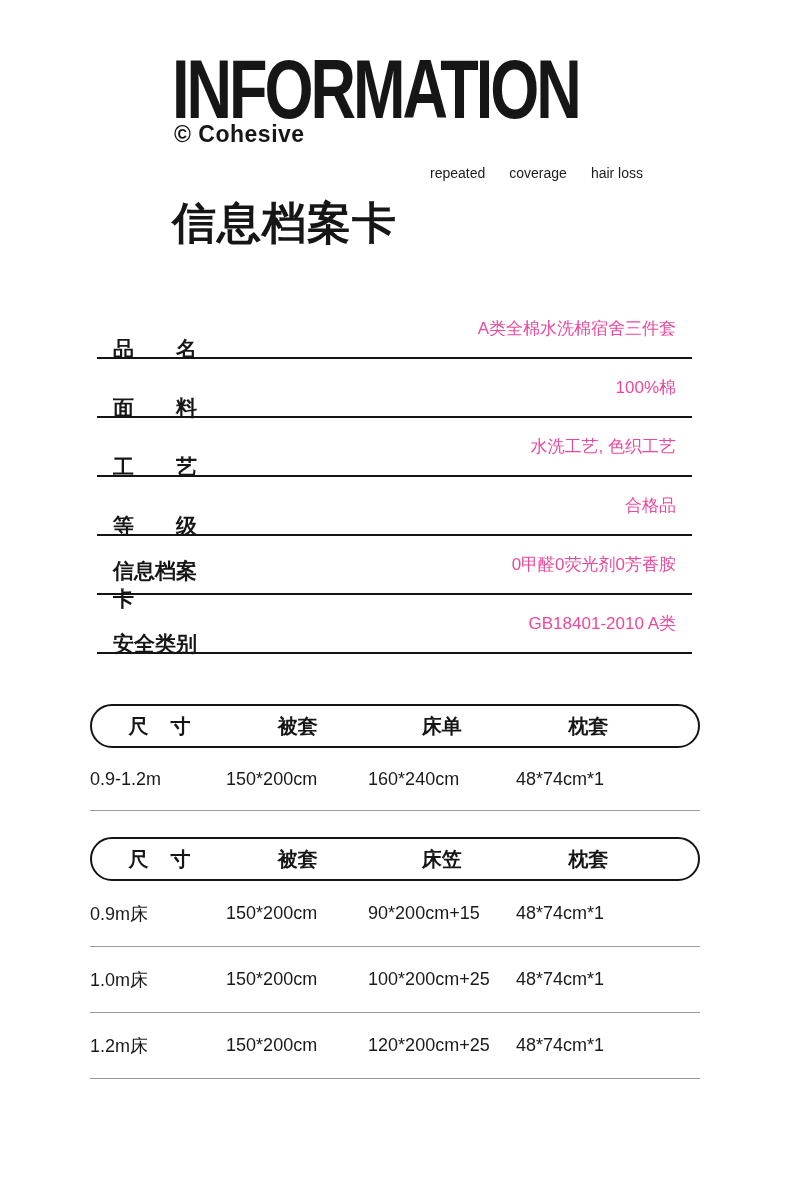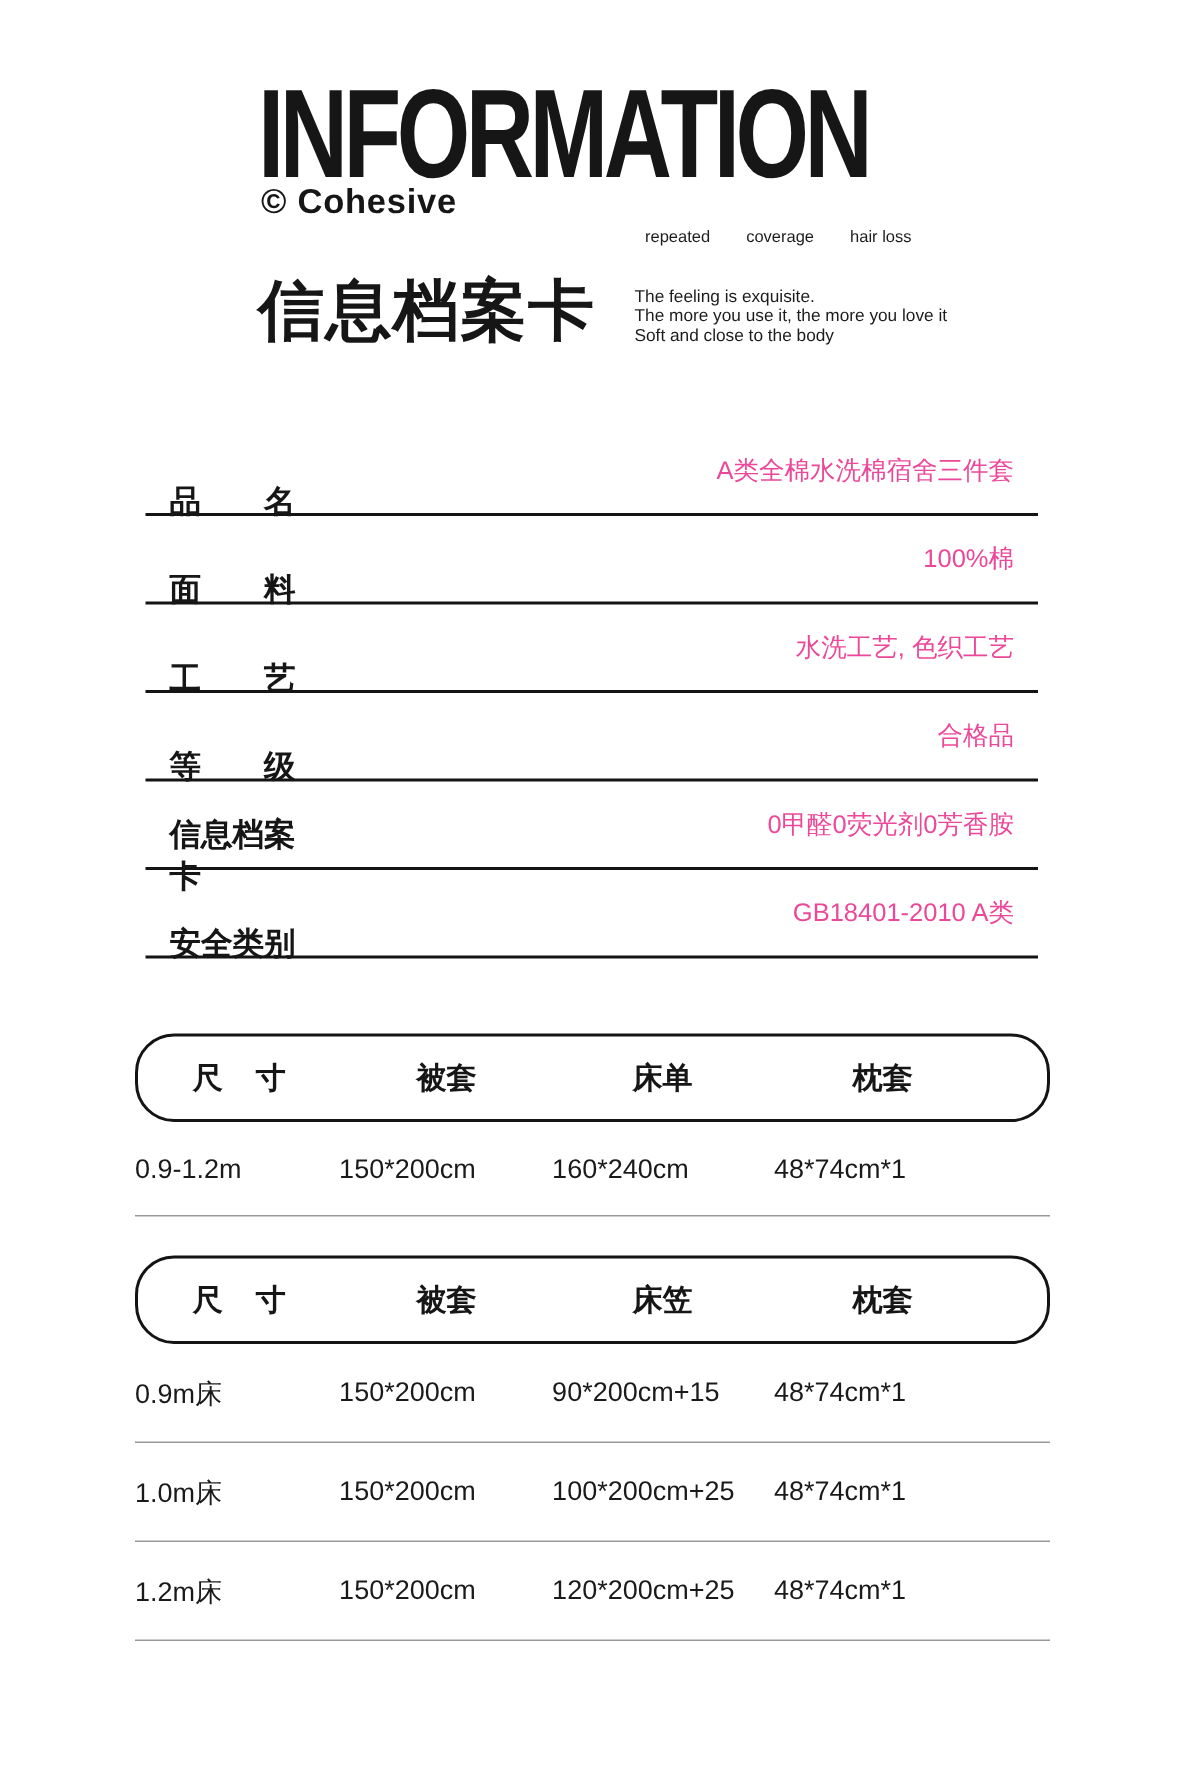--- a/index.html
+++ b/index.html
@@ -28,24 +28,24 @@
     color: #161616;
   }
   .brand-copyright {
     margin: -10px 0 0 174px;
     font-size: 23px;
     font-weight: bold;
     letter-spacing: 0.5px;
     color: #161616;
   }
   .keywords-row {
-    margin: 4px 0 0 430px;
+    margin: 19px 0 0 430px;
     display: flex;
     gap: 24px;
-    font-size: 11px;
+    font-size: 14px;
     line-height: 13px;
     color: #1c1c1c;
   }
   .title-row {
     display: flex;
     align-items: center;
     margin: 20px 0 0 172px;
   }
   .card-title {
     margin: 0;
@@ -93,21 +93,21 @@
   .size-table {
     margin-left: 90px;
     margin-right: 90px;
     width: 610px;
     box-sizing: border-box;
   }
   .size-table.first { margin-top: 50px; }
   .size-table.second { margin-top: 26px; }
   .pill-header {
     box-sizing: border-box;
-    height: 59px;
+    height: 44px;
     border: 2.5px solid #141414;
     border-radius: 26px;
     display: grid;
     grid-template-columns: 23% 24% 25% 25%;
     padding-right: 3%;
     align-items: center;
     text-align: center;
     font-size: 20px;
     font-weight: bold;
     color: #161616;
@@ -141,25 +141,20 @@
     <div class="brand-copyright">© Cohesive</div>
 
     <div class="keywords-row">
       <span>repeated</span>
       <span>coverage</span>
       <span>hair loss</span>
     </div>
 
     <div class="title-row">
       <h2 class="card-title">信息档案卡</h2>
-      <div class="tagline">
-        <div>The feeling is exquisite.</div>
-        <div>The more you use it, the more you love it</div>
-        <div>Soft and close to the body</div>
-      </div>
     </div>
   </header>
 
   <section class="spec-table">
     <div class="spec-row">
       <span class="spec-label">品名</span>
       <span class="spec-value">A类全棉水洗棉宿舍三件套</span>
     </div>
     <div class="spec-row">
       <span class="spec-label">面料</span>

